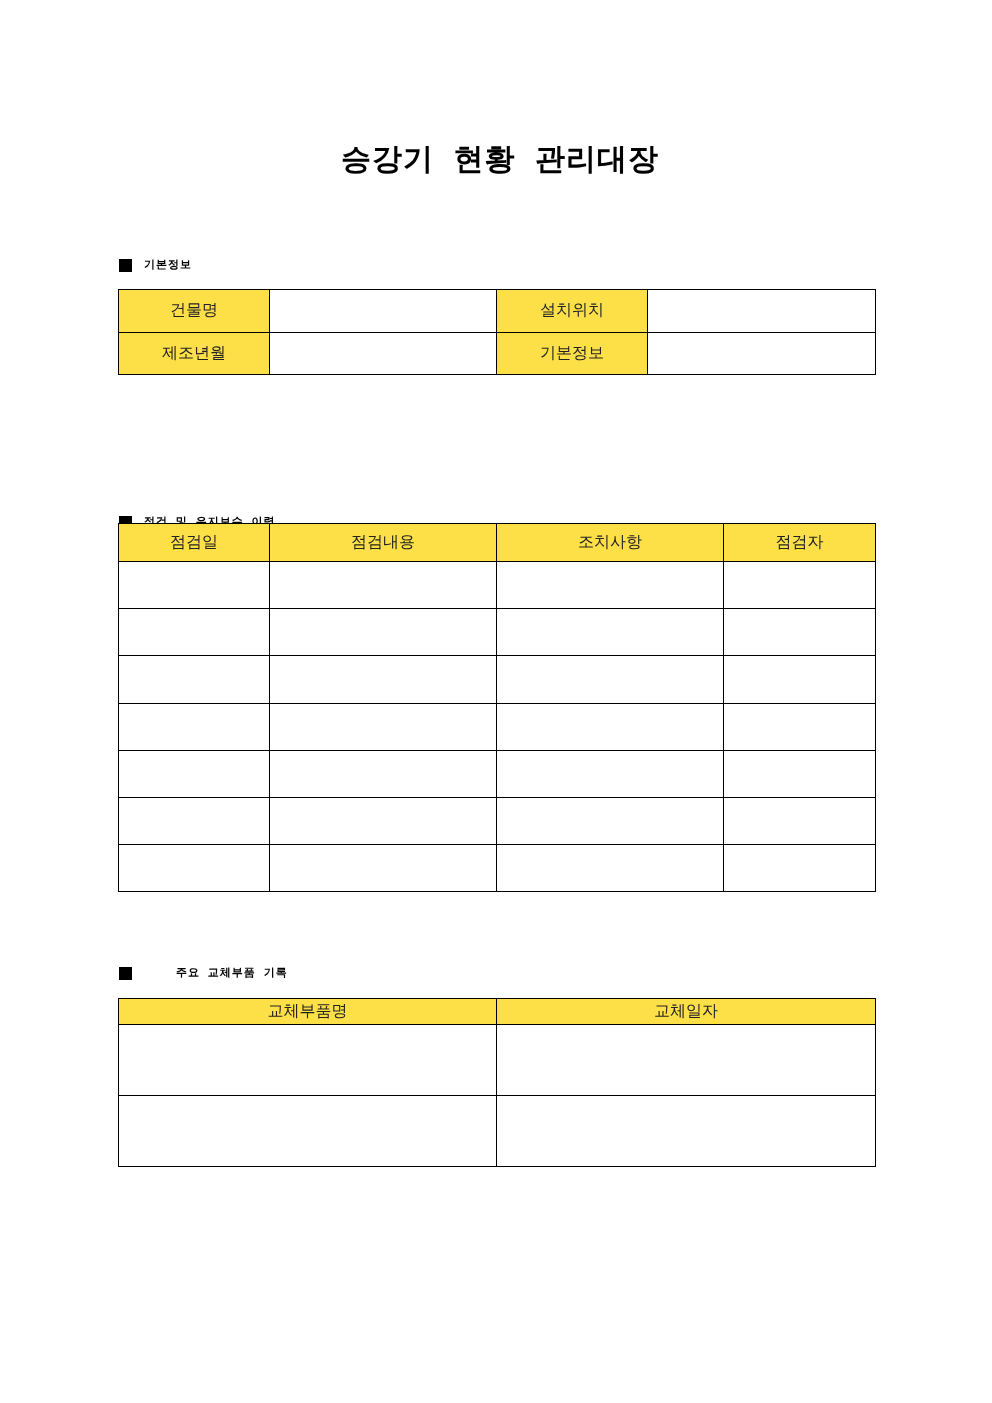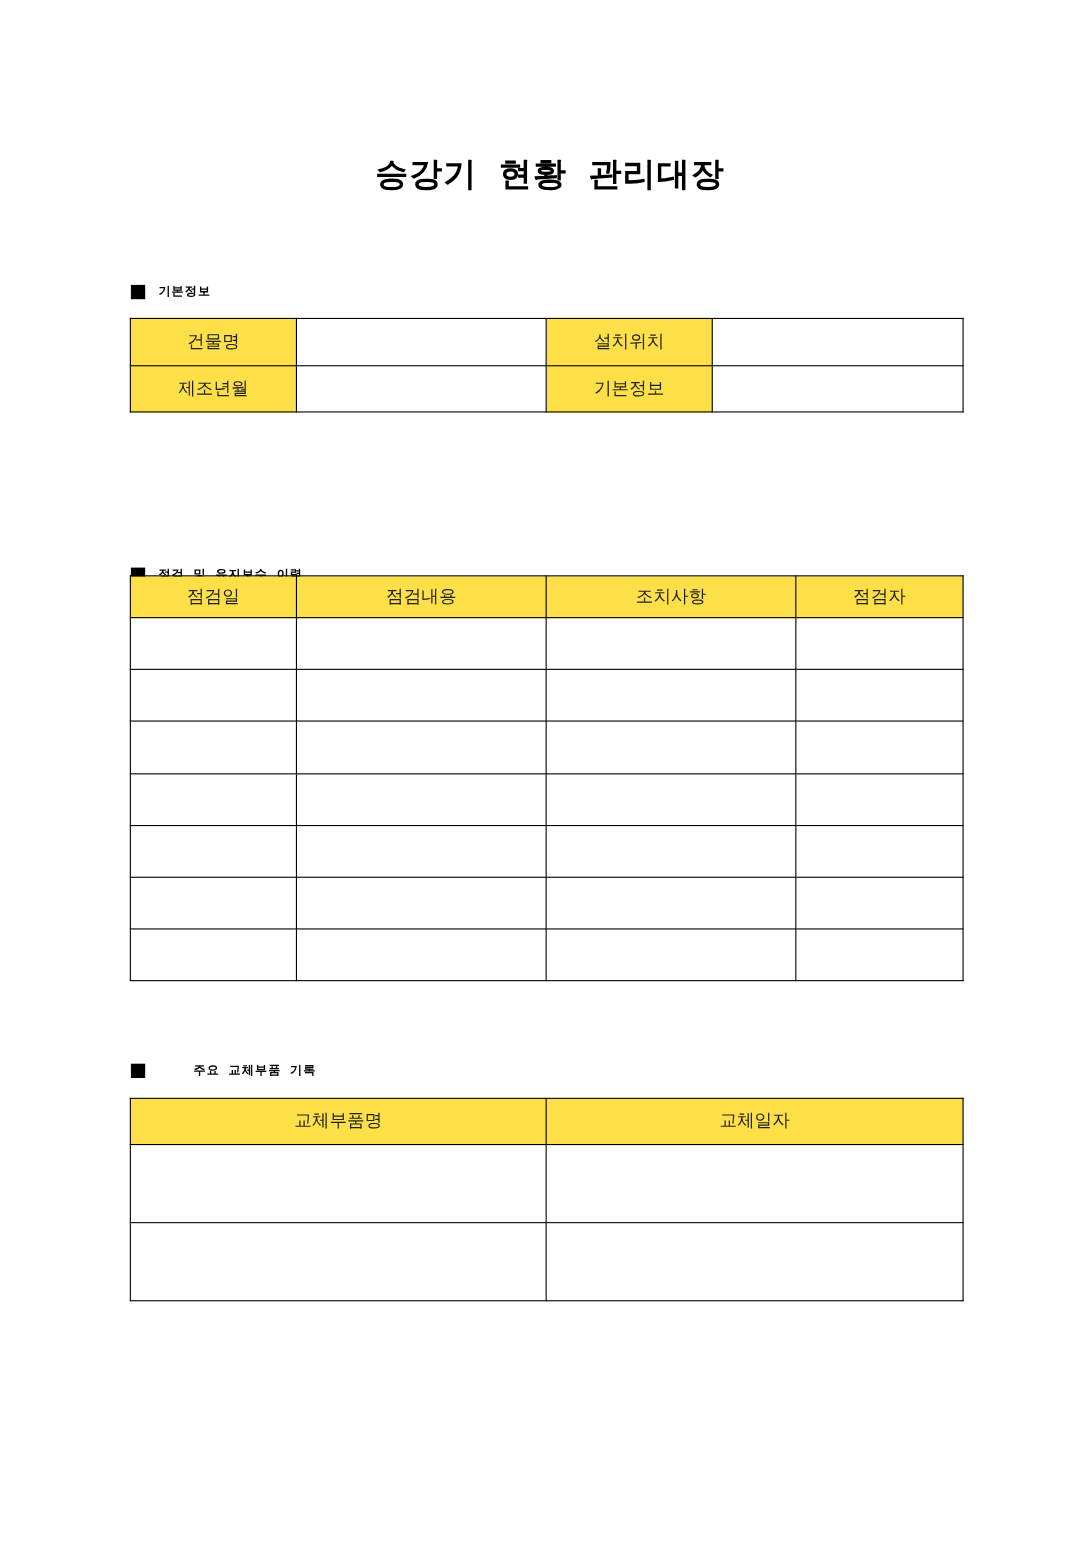--- a/index.html
+++ b/index.html
@@ -69,21 +69,21 @@
       background: #ffffff;
     }
     #basic-info-table { top: 289px; }
     #basic-info-table tr { height: 42.6px; }
 
     #inspection-table { top: 523px; }
     #inspection-table tr.head-row { height: 38px; }
     #inspection-table tr.body-row { height: 47.2px; }
 
     #parts-table { top: 998px; }
-    #parts-table tr.head-row { height: 42px; }
+    #parts-table tr.head-row { height: 26px; }
     #parts-table tr.body-row { height: 71px; }
   </style>
 </head>
 <body>
 
 <div>
 
   <h1 class="doc-title" style="margin:4px;">승강기 현황 관리대장</h1>
 
   <div class="section-heading" style="top:253px;">

